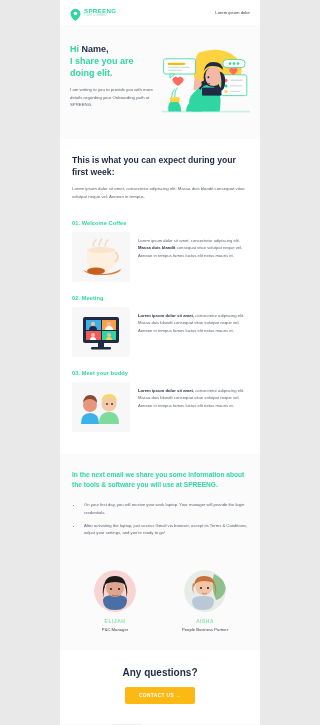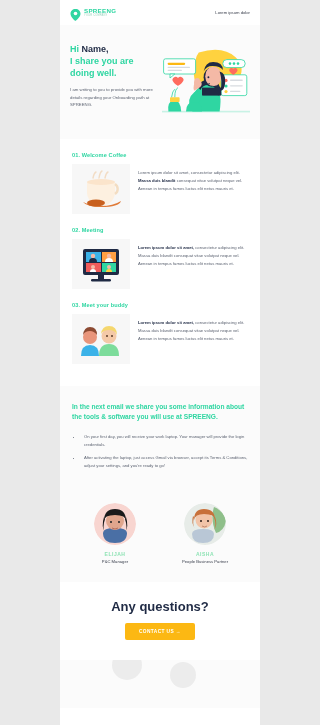--- a/index.html
+++ b/index.html
@@ -51,21 +51,21 @@
 
   
   .people { display: flex; justify-content: space-around; padding: 14px 10px 18px; background: #fbfbfb; }
   .person { text-align: center; width: 78px; }
   .ava { width: 42px; height: 42px; border-radius: 50%; margin: 0 auto; overflow: hidden; position: relative; }
   .p-name { margin-top: 6px; font-size: 5px; font-weight: bold; color: #8fe3b5; letter-spacing: .5px; }
   .p-role { margin-top: 2.5px; font-size: 4.2px; color: #3a3f4d; }
 
   
   .cta { background: #fff; padding: 17px 10px 20px; text-align: center; }
-  .cta-h { font-size: 13px; font-weight: bold; color: #1f2a44; }
+  .cta-h { font-size: 10px; font-weight: bold; color: #1f2a44; }
   .cta-btn { display: inline-block; margin-top: 9px; background: #fcb813; color: #fff;
              font-size: 4.8px; font-weight: bold; letter-spacing: .4px;
              padding: 6px 14px; border: none; border-radius: 2px; cursor: pointer; }
 
   
   .pattern { height: 48px; background: #fbfbfb; position: relative; overflow: hidden; }
   .blob { position: absolute; background: #ececec; border-radius: 50%; }
 </style>
 </head>
 <body>
@@ -87,21 +87,21 @@
       </span>
     </div>
     <span class="hdr-link">Lorem ipsum dolor</span>
   </div>
 
   <div class="hero">
     <div class="hero-l">
       <div class="hero-h">
         <span>Hi </span><b>Name,</b><br>
         <span>I share you are</span><br>
-        <span>doing well.</span>
+        <span>doing elit.</span>
       </div>
       <div class="hero-p">I am writing to you to provide you with more details regarding your Onboarding path at SPREENG.</div>
     </div>
     <div class="hero-r">
       <svg viewBox="0 0 110 86" width="100%" height="86">
         <path d="M46 6 q30-9 46 6 q14 14 2 30 q-12 16-34 12 q-22-4-20-24 q1-18 6-24z" fill="#ffd23f"></path>
         <rect x="2" y="14" width="40" height="19" rx="2.5" fill="#fff" stroke="#2fd6a2" stroke-width="1"></rect>
         <rect x="7" y="19" width="22" height="2.6" rx="1.3" fill="#fcb813"></rect>
         <rect x="7" y="24" width="28" height="1.6" rx=".8" fill="#d7dbe0"></rect>
         <rect x="7" y="27.6" width="18" height="1.6" rx=".8" fill="#d7dbe0"></rect>
@@ -133,20 +133,24 @@
         <ellipse cx="44" cy="44" rx="4" ry="6" fill="#f4b9a6"></ellipse>
         <path d="M30 80 q0-12 10-12 q10 0 10 12z" fill="#2fd6a2"></path>
         <path d="M8 80 q-2-12 6-14 q9-2 10 14z" fill="#2fd6a2"></path>
         <rect x="10" y="62" width="12" height="6" rx="1" fill="#ffd23f"></rect>
         <path d="M12 62 q1-8 4-10 M16 62 q0-10 4-12" stroke="#2fd6a2" stroke-width="1" fill="none"></path>
         <rect x="0" y="79" width="110" height="2" fill="#2fd6a2" opacity=".25"></rect>
       </svg>
     </div>
   </div>
 
+  <div class="sec">
+    <div class="sec-h">This is what you can expect during your first week:</div>
+    <div class="sec-p">Lorem ipsum dolor sit amet, consectetur adipiscing elit. Massa duis blandit consequat vitae volutpat neque vel. Aenean in tempus.</div>
+  </div>
 
   <div class="item">
     <div class="item-t">01. Welcome Coffee</div>
     <div class="item-b">
       <div class="item-ill">
         <svg viewBox="0 0 44 38" width="44" height="38">
           <path d="M14 8 q1-5 3-6 M20 8 q1-6 3-7 M26 8 q1-5 3-6" stroke="#f2dcc4" stroke-width="1.4" fill="none" stroke-linecap="round"></path>
           <path d="M8 12 h28 v10 a14 14 0 0 1-28 0z" fill="#fdf0e0"></path>
           <path d="M36 14 a6 6 0 0 1 0 10" stroke="#f3ddc2" stroke-width="2.4" fill="none"></path>
           <ellipse cx="22" cy="12" rx="14" ry="3" fill="#fbe4cb"></ellipse>

